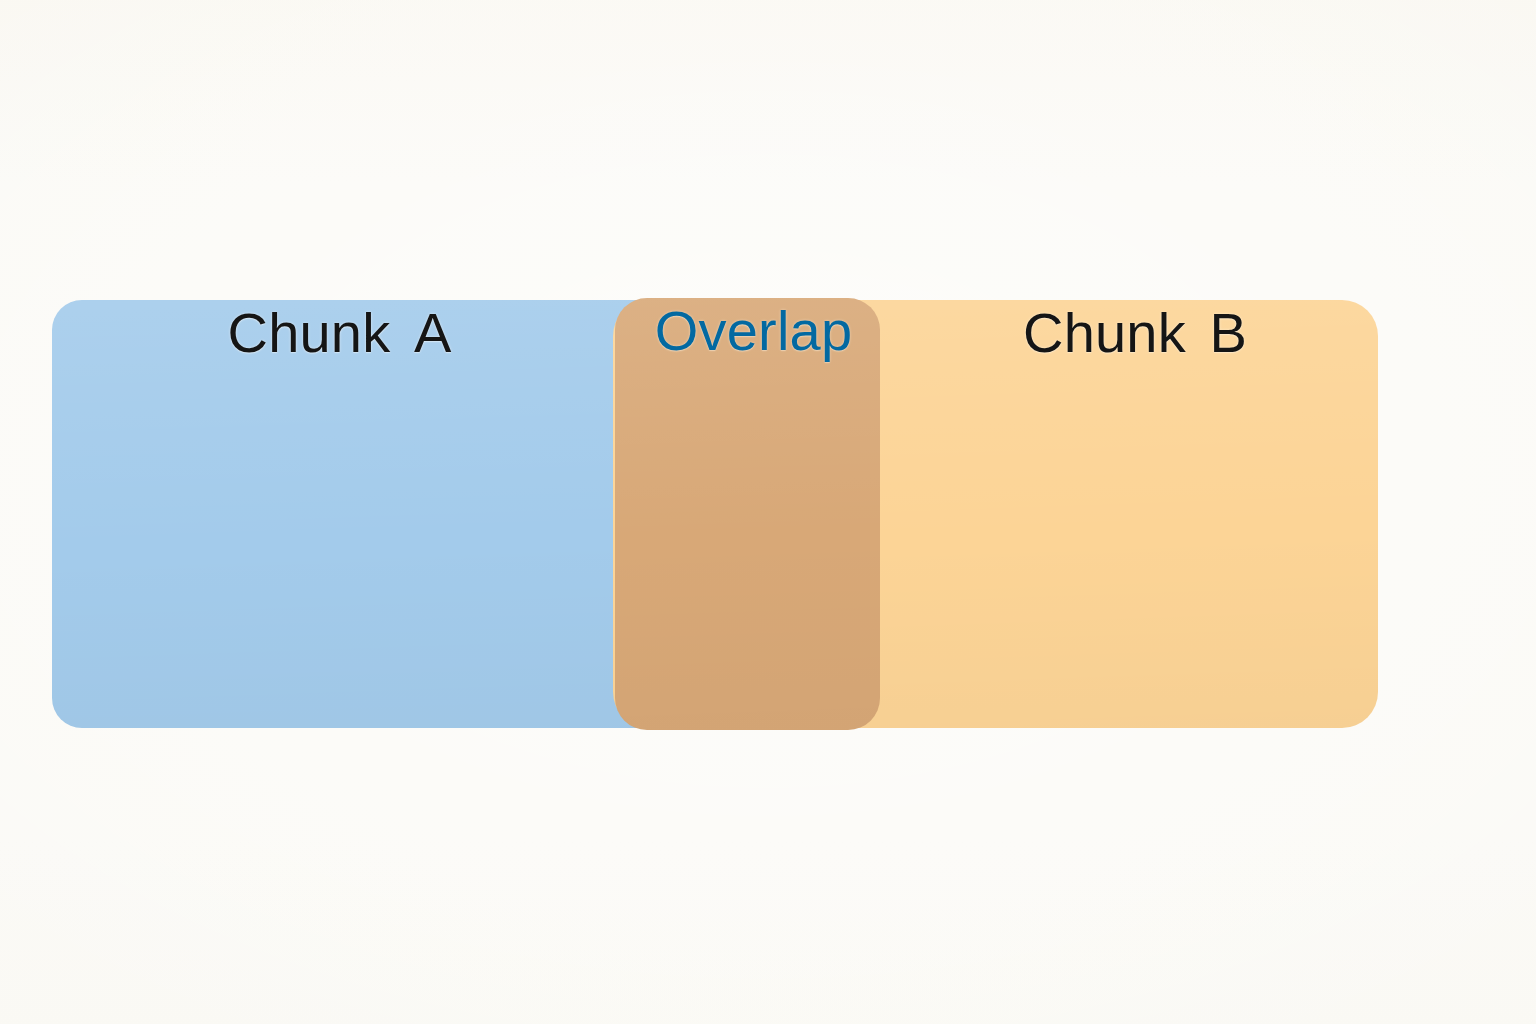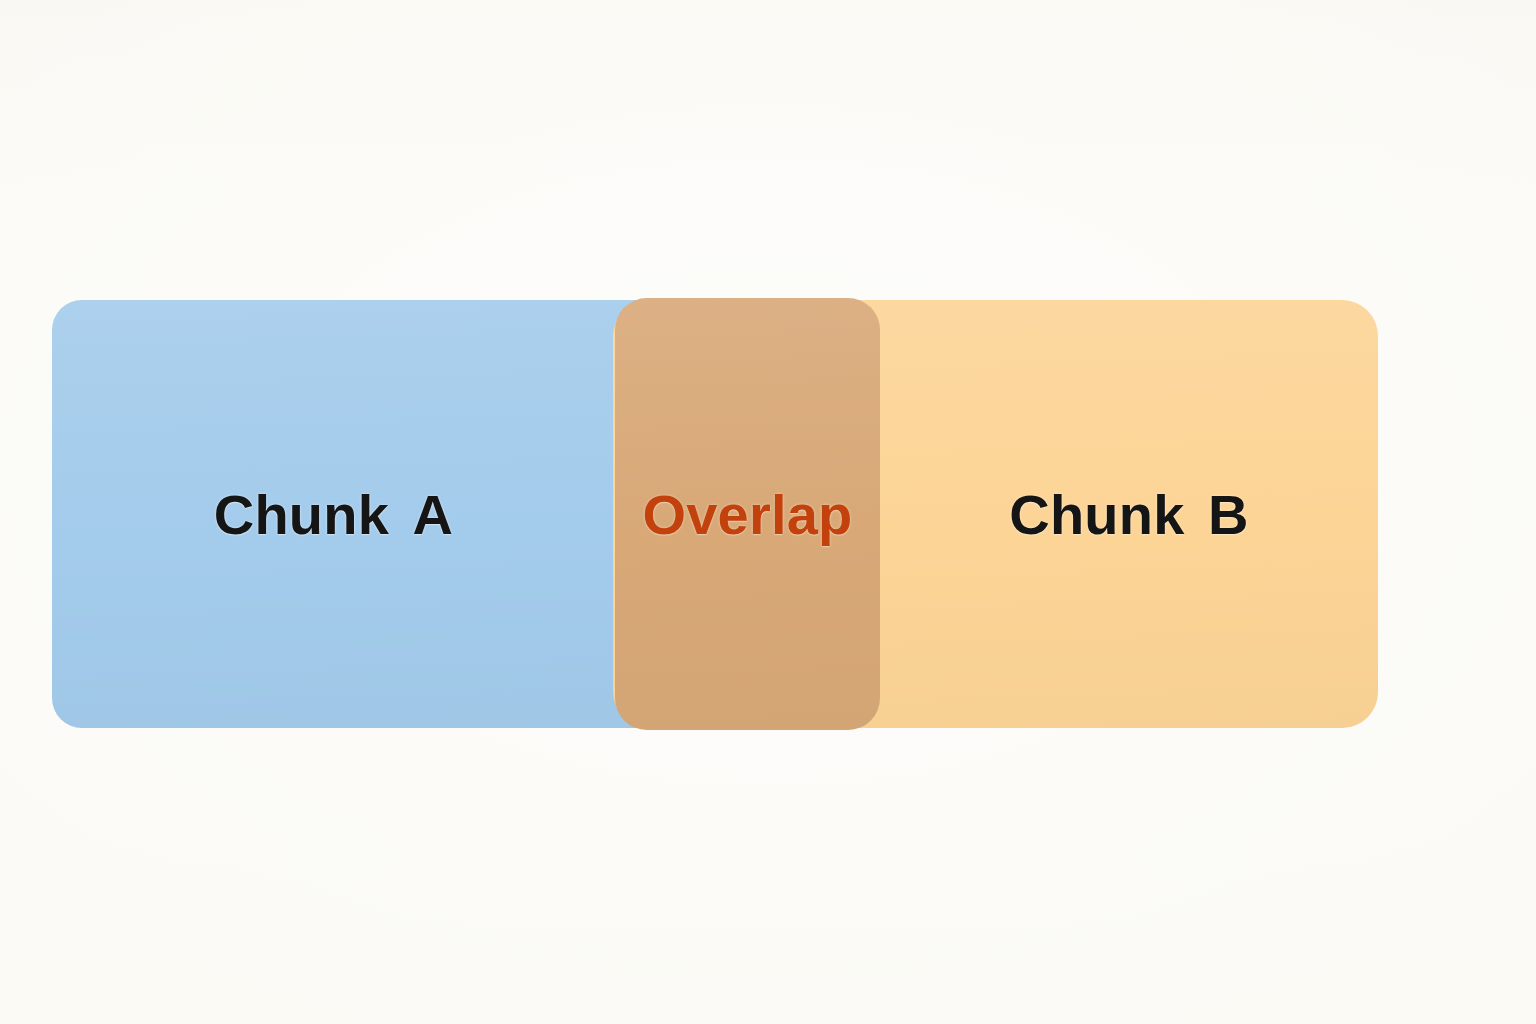--- a/index.html
+++ b/index.html
@@ -70,28 +70,29 @@
     border-radius: 32px;
     background: linear-gradient(178deg, #DBAC7C 0%, #D7A776 56%, #D4A372 100%);
   }
 
   
   .label {
     position: absolute;
     top: 300px;
     height: 428px;
     display: flex;
-    align-items: center;
+    align-items: flex-start;
     justify-content: center;
     font-size: 56px;
-    font-weight: 700;
+    font-weight: 400;
     letter-spacing: 0.2px;
     color: #151515;
     white-space: nowrap;
     user-select: none;
+    padding-left: 6px;
   }
 
   #label-a {
     left: 52px;
     width: 563px;
     text-shadow:
       0 0 3px rgba(255,255,255,0.55),
       0 1px 1px rgba(255,255,255,0.35);
   }
 
@@ -129,21 +130,21 @@
   <div class="block" id="chunk-b" style="background: linear-gradient(178deg, rgba(255, 255, 255, 0.1) 0%, rgba(255, 255, 255, 0) 55%, rgba(0, 0, 0, 0.024) 100%) rgb(252, 212, 150);"></div>
 
   <div class="block" id="overlap" style="background: linear-gradient(178deg, rgba(255, 255, 255, 0.1) 0%, rgba(255, 255, 255, 0) 55%, rgba(0, 0, 0, 0.024) 100%) rgb(216, 168, 119);"></div>
 
   <div class="label" id="label-a" style="color: rgb(21, 21, 21);">
       <span>Chunk</span>
       <span class="wordgap"></span>
       <span>A</span>
     </div>
 
-  <div class="label" id="label-overlap" style="color: #c2410c;">Overlap</div>
+  <div class="label" id="label-overlap" style="color: #0369a1;">Overlap</div>
 
   <div class="label" id="label-b" style="color: rgb(21, 21, 21);">
       <span>Chunk</span>
       <span class="wordgap"></span>
       <span>B</span>
     </div>
 
 </div>
 
 </body></html>

